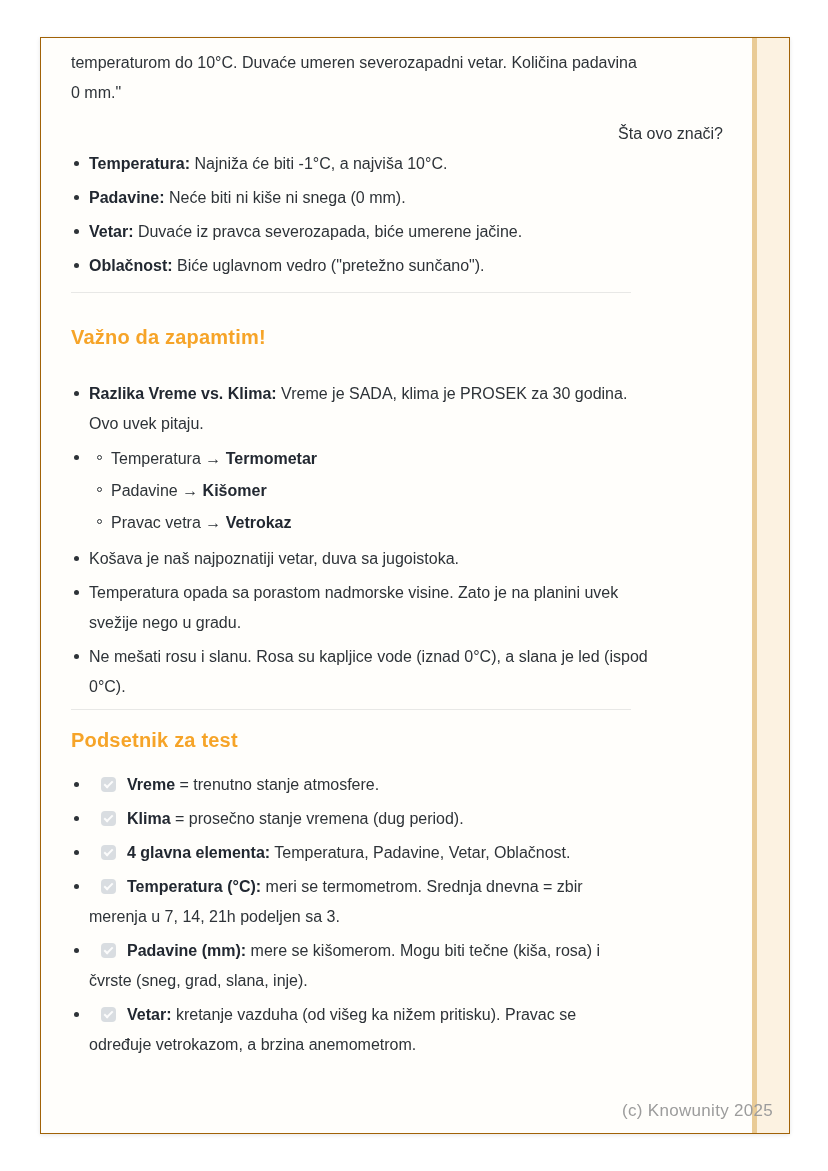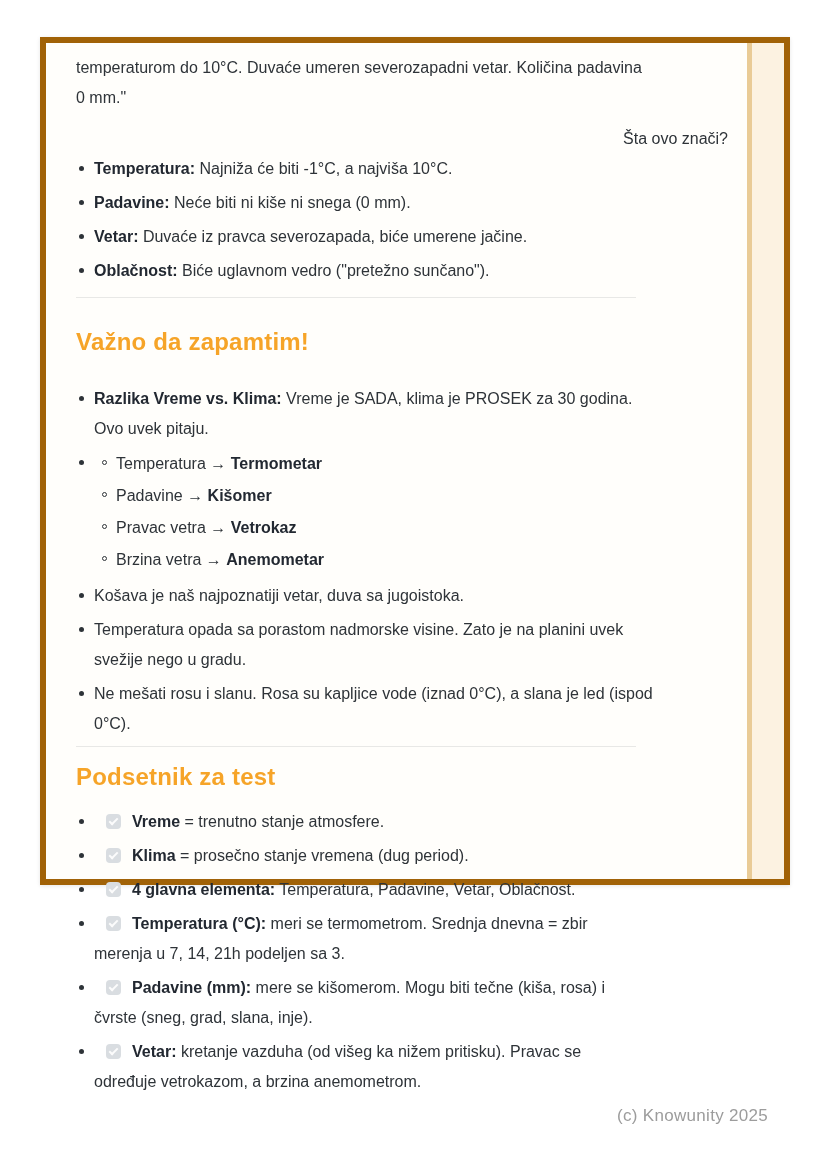--- a/index.html
+++ b/index.html
@@ -1,22 +1,22 @@
 <!DOCTYPE html>
 <html><head>
 <meta charset="utf-8">
 <style>
   * { margin:0; padding:0; box-sizing:border-box; }
   html,body { width:828px; height:1171px; background:#ffffff;
     font-family:"Liberation Sans","DejaVu Sans",sans-serif; }
   .canvas { position:relative; width:828px; height:1171px; background:#ffffff; overflow:hidden; }
 
   .sheet {
-    position:absolute; left:40px; top:37px; width:750px; height:848px;
-    background:#FFFEFB; border:6px solid #a16207;
+    position:absolute; left:40px; top:37px; width:750px; height:1097px;
+    background:#FFFEFB; border:1px solid #a16207;
     box-shadow:0 1px 4px rgba(0,0,0,0.10);
   }
   .side-strip {
     position:absolute; right:0; top:0; bottom:0; width:37px;
     background:#FCF2E1; border-left:5px solid #E9CB96;
   }
   .content { position:absolute; left:30px; top:0; width:652px; color:#2E3338; }
 
   .intro { margin-top:10px; font-size:16px; line-height:30px; }
   .question { margin-top:11px; font-size:16px; line-height:30px;text-align:right; }
@@ -25,21 +25,21 @@
   .list1 { }
   .li { display:flex; margin-bottom:4px; }
   .dot { flex:0 0 auto; width:5px; height:5px; border-radius:50%; background:#2E3338; margin:12px 10px 0 3px; }
   .li-text { font-size:16px; line-height:30px; max-width:565px; }
   .b { font-weight:bold; color:#222831; }
 
   .divider { border:none; border-top:1px solid #E8E8E6; width:560px; }
   .hr1 { margin-top:11px; }
   .hr2 { margin-top:7px; }
 
-  h2.sec { font-size:24px; line-height:32px; font-weight:bold; color:#F6A428; letter-spacing:0.2px; }
+  h2.sec { font-size:20px; line-height:32px; font-weight:bold; color:#F6A428; letter-spacing:0.2px; }
   .h2a { margin-top:28px; }
   .h2b { margin-top:14px; }
 
   .list2 { margin-top:26px; }
   ul.sublist { list-style:none; margin-top:1px; }
   .sub-li { display:flex; margin-bottom:2px; }
   .circle { flex:0 0 auto; width:5px; height:5px; border-radius:50%; border:1.5px solid #2E3338; background:transparent; margin:11px 9px 0 8px; }
 
   .checklist { margin-top:14px; }
   .check-li .li-text { max-width:532px; }
@@ -110,24 +110,20 @@
                 <div class="li-text"><span>Temperatura → </span><span class="b">Termometar</span></div>
               </li>
               <li class="sub-li">
                 <span class="circle"></span>
                 <div class="li-text"><span>Padavine → </span><span class="b">Kišomer</span></div>
               </li>
               <li class="sub-li">
                 <span class="circle"></span>
                 <div class="li-text"><span>Pravac vetra → </span><span class="b">Vetrokaz</span></div>
               </li>
-              <li class="sub-li">
-                <span class="circle"></span>
-                <div class="li-text"><span>Brzina vetra → </span><span class="b">Anemometar</span></div>
-              </li>
             </ul>
           </div>
         </li>
         <li class="li">
           <span class="dot"></span>
           <div class="li-text">Košava je naš najpoznatiji vetar, duva sa jugoistoka.</div>
         </li>
         <li class="li">
           <span class="dot"></span>
           <div class="li-text">Temperatura opada sa porastom nadmorske visine. Zato je na planini uvek svežije nego u gradu.</div>

